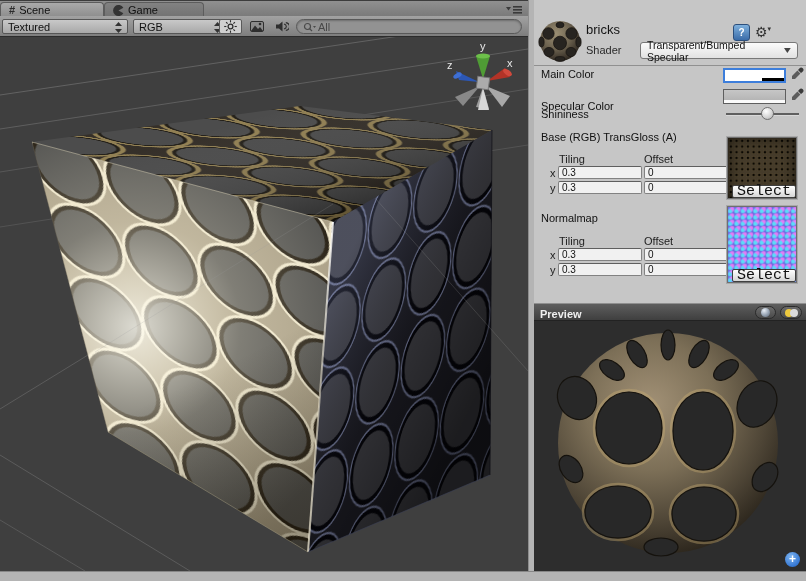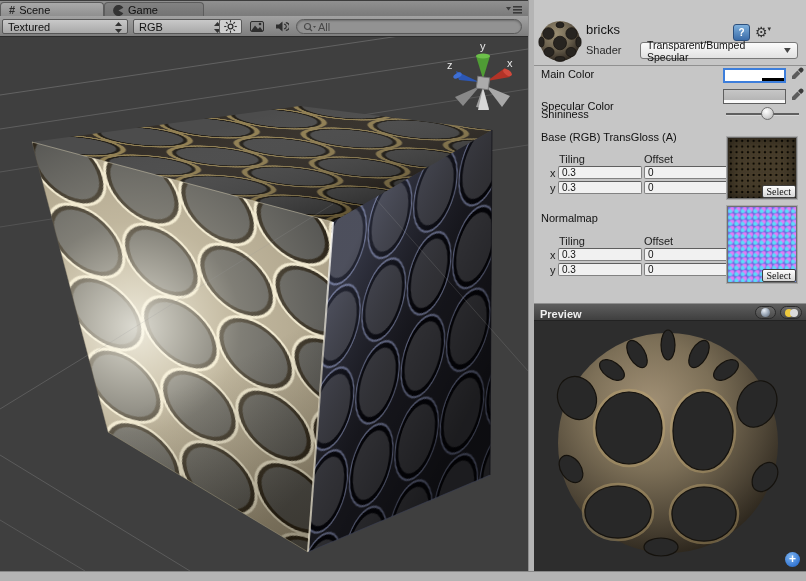--- a/index.html
+++ b/index.html
@@ -75,22 +75,22 @@
       outline:1px solid #a9a9a9;background:#333}
   #thumb-base{top:71px;height:62px;background-color:#453b2a;
       background-image:radial-gradient(circle at 50% 50%, rgba(8,6,2,.95) 0 33%, rgba(160,135,85,.5) 41%, rgba(70,60,40,0) 52%);
       background-size:5.7px 5.7px;box-shadow:inset 0 0 14px rgba(0,0,0,.6)}
   #thumb-normal{top:140px;height:77px;background-color:#7b7bf0;
       background-image:
         radial-gradient(circle at 32% 68%, rgba(85,225,248,.95) 0 20%, rgba(85,225,248,0) 46%),
         radial-gradient(circle at 68% 32%, rgba(238,120,244,.9) 0 20%, rgba(238,120,244,0) 46%),
         radial-gradient(circle at 50% 50%, #a0a0ff 0 30%, #6a6ade 78%);
       background-size:6.3px 6.3px}
-  .select-btn{position:absolute;right:0;bottom:0;height:13px;line-height:11px;font-size:10px;
-      font-family:Liberation Serif, serif;padding:0 4px;
+  .select-btn{position:absolute;right:0;bottom:0;height:13px;line-height:11px;font-size:15px;
+      font-family:Liberation Mono, monospace;padding:0 4px;
       background:linear-gradient(#fefefe,#d6d6d6);border:1px solid #3f3f3f;border-radius:2px;color:#111}
   #preview-header{position:absolute;top:303px;left:0;right:0;height:18px;box-sizing:border-box;
       background:linear-gradient(#5e5e5e,#3f3f3f);border-top:1px solid #8f8f8f;border-bottom:1px solid #222;
       color:#efefef;font-weight:bold;display:flex;align-items:flex-end;padding:0 6px}
   .pv-btn{position:absolute;top:2px;height:13px;border-radius:7px;box-sizing:border-box;
       border:1px solid #2a2a2a;background:linear-gradient(#6b6b6b,#4a4a4a);display:flex;
       align-items:center;justify-content:center;gap:0}
   #pv-sphere-btn{left:221px;width:21px}
   #pv-light-btn{left:246px;width:22px}
   .pv-ball{width:9px;height:9px;border-radius:50%;background:radial-gradient(circle at 35% 28%,#e8eef5,#93a0b0 55%,#5c6774)}

